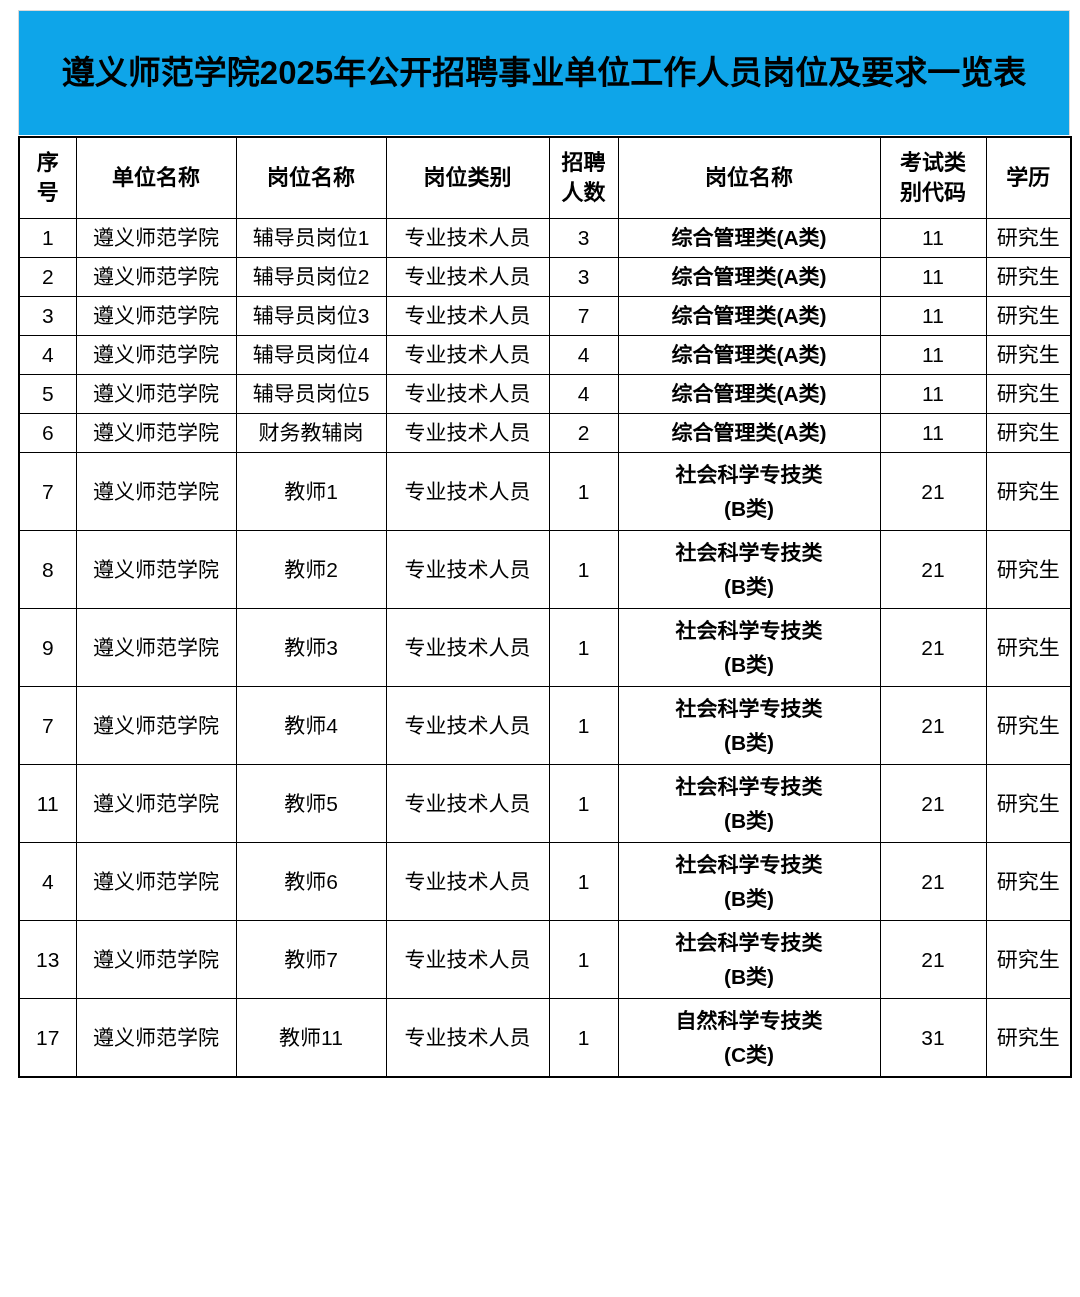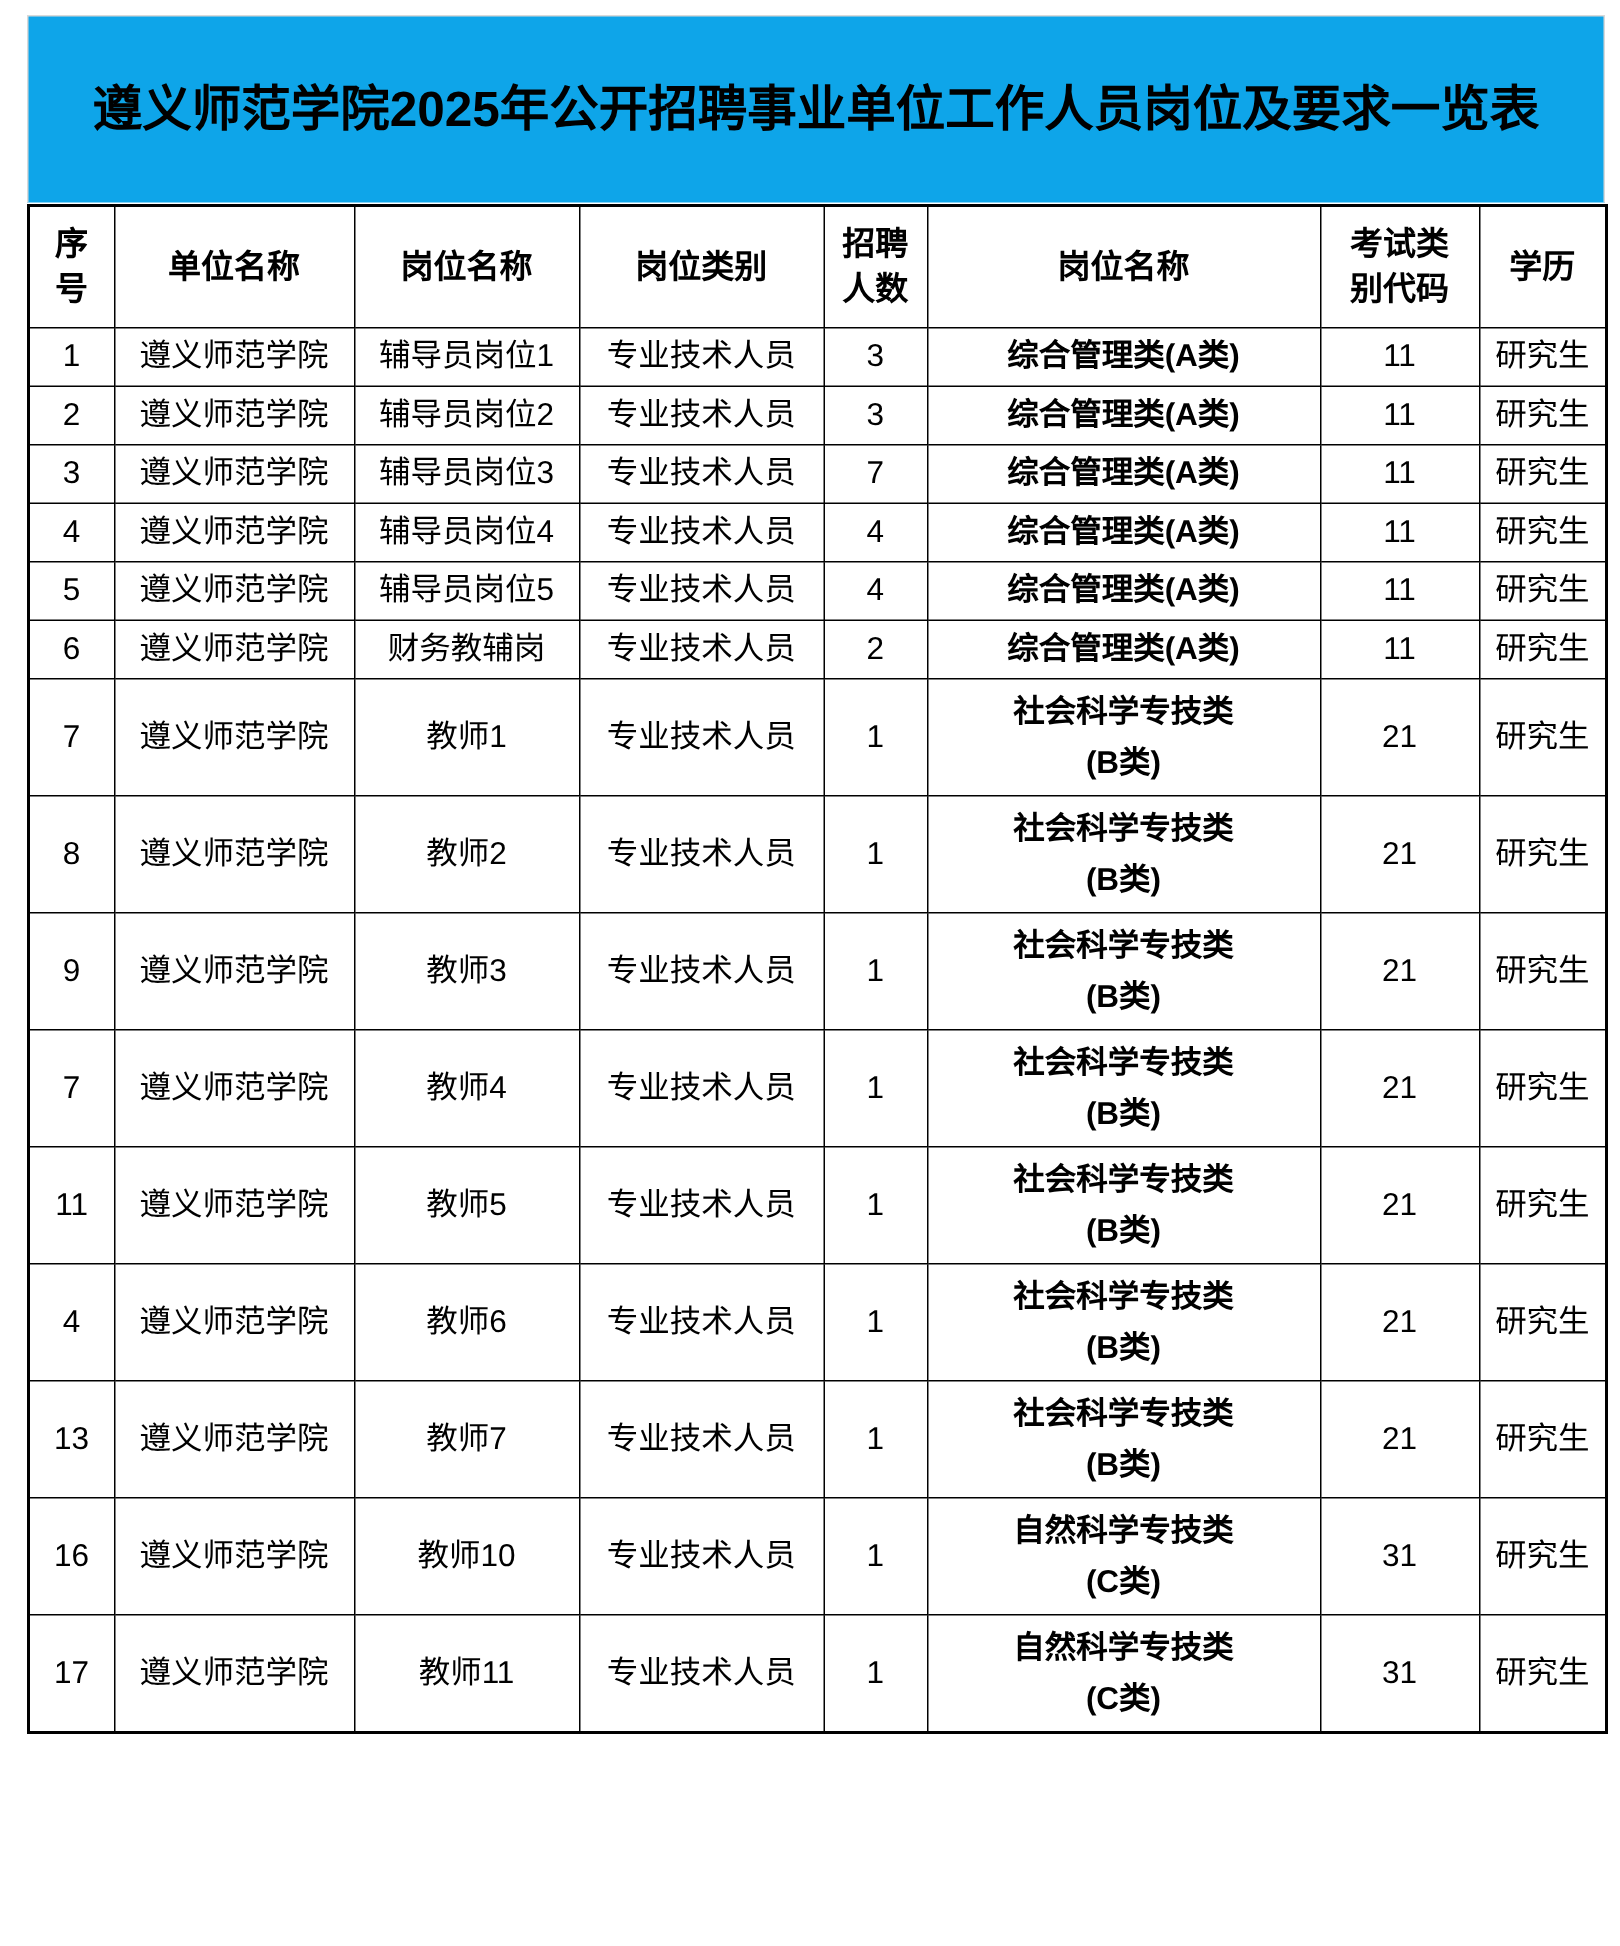--- a/index.html
+++ b/index.html
@@ -323,33 +323,20 @@
             <td>专业技术人员</td>
             <td>1</td>
             <td>
               <span class="exam-line">社会科学专技类</span>
               <span class="exam-line">(B类)</span>
             </td>
             <td>21</td>
             <td>研究生</td>
           </tr>
           <tr class="row-double">
-            <td>16</td>
-            <td>遵义师范学院</td>
-            <td>教师10</td>
-            <td>专业技术人员</td>
-            <td>1</td>
-            <td>
-              <span class="exam-line">自然科学专技类</span>
-              <span class="exam-line">(C类)</span>
-            </td>
-            <td>31</td>
-            <td>研究生</td>
-          </tr>
-          <tr class="row-double">
             <td>17</td>
             <td>遵义师范学院</td>
             <td>教师11</td>
             <td>专业技术人员</td>
             <td>1</td>
             <td>
               <span class="exam-line">自然科学专技类</span>
               <span class="exam-line">(C类)</span>
             </td>
             <td>31</td>

